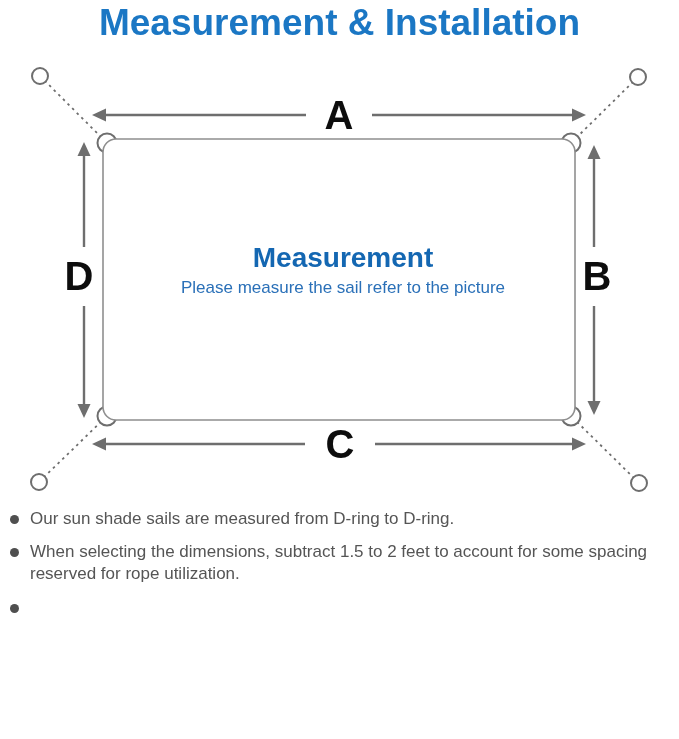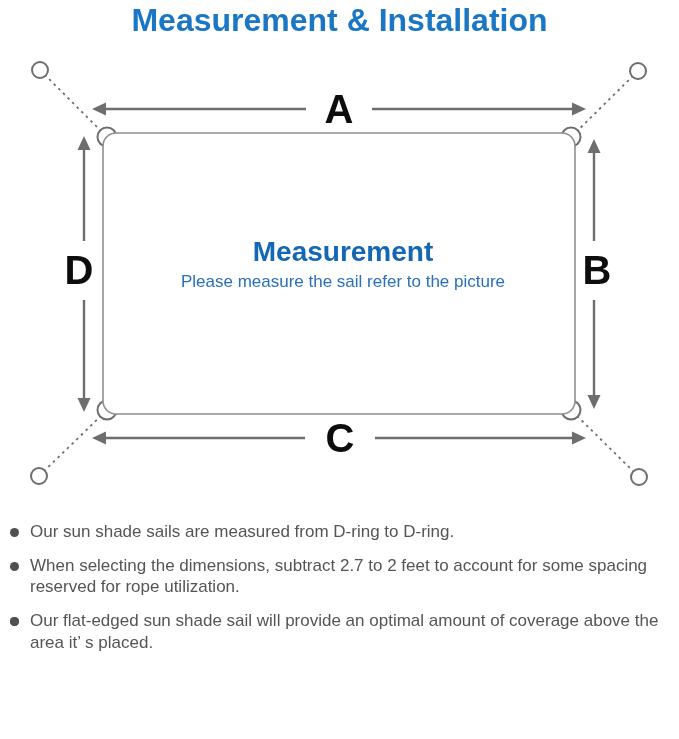--- a/index.html
+++ b/index.html
@@ -17,21 +17,21 @@
   body{
     width:679px;height:739px;
     background:#ffffff;
     font-family:"Liberation Sans","DejaVu Sans",sans-serif;
     overflow:hidden;
   }
   .page{width:679px;height:739px;}
   .page-title{
     margin:2px 0 0 0;
     text-align:center;
-    font-size:32px;
+    font-size:37px;
     font-weight:bold;
     letter-spacing:0px;
     color:var(--heading-blue);
     line-height:1.15;
   }
   .diagram-wrap{margin-top:4px;}
   svg{display:block;}
   .guy-line{stroke:var(--line-gray);stroke-width:1.8;stroke-dasharray:2.5 4;fill:none;}
   .ring{fill:#ffffff;stroke:var(--line-gray);stroke-width:2;}
   .sail{fill:#ffffff;stroke:var(--sail-border-gray);stroke-width:1.6;}
@@ -47,21 +47,21 @@
     font-size:28px;font-weight:bold;fill:var(--diagram-title-blue);
     text-anchor:middle;dominant-baseline:central;
   }
   .center-subtitle{
     font-family:"Liberation Sans","DejaVu Sans",sans-serif;
     font-size:17px;fill:var(--diagram-subtitle-blue);
     text-anchor:middle;dominant-baseline:central;
   }
   .notes{
     list-style:none;
-    margin:23px 0 0 0;
+    margin:4px 0 0 0;
     padding:0 16px 0 0;
   }
   .note-item{
     position:relative;
     padding-left:30px;
     margin-bottom:12px;
     font-size:17px;
     line-height:1.28;
     color:var(--note-text-gray);
   }
@@ -129,24 +129,20 @@
     </svg>
   </div>
 
   <ul class="notes">
     <li class="note-item">
       <span class="bullet-dot"></span>
       <span>Our sun shade sails are measured from D-ring to D-ring.</span>
     </li>
     <li class="note-item">
       <span class="bullet-dot"></span>
-      <span>When selecting the dimensions, subtract 2.7 to 2 feet to account for some spacing reserved for rope utilization.</span>
+      <span>When selecting the dimensions, subtract 1.5 to 2 feet to account for some spacing reserved for rope utilization.</span>
     </li>
     <li class="note-item">
       <span class="bullet-dot"></span>
-    </li>
-    <li class="note-item">
-      <span class="bullet-dot"></span>
-      <span>Our flat-edged sun shade sail will provide an optimal amount of coverage above the area it’ s placed.</span>
     </li>
   </ul>
 
 </div>
 
 </body></html>

